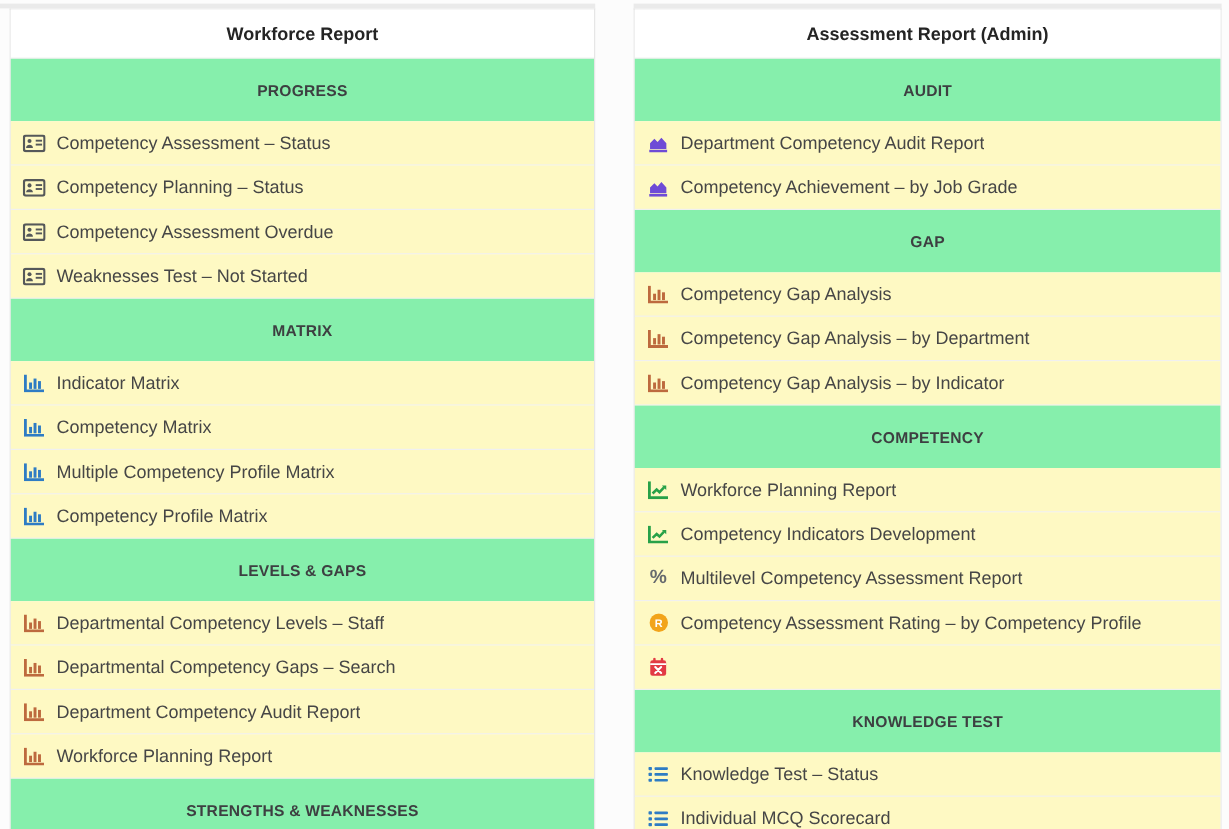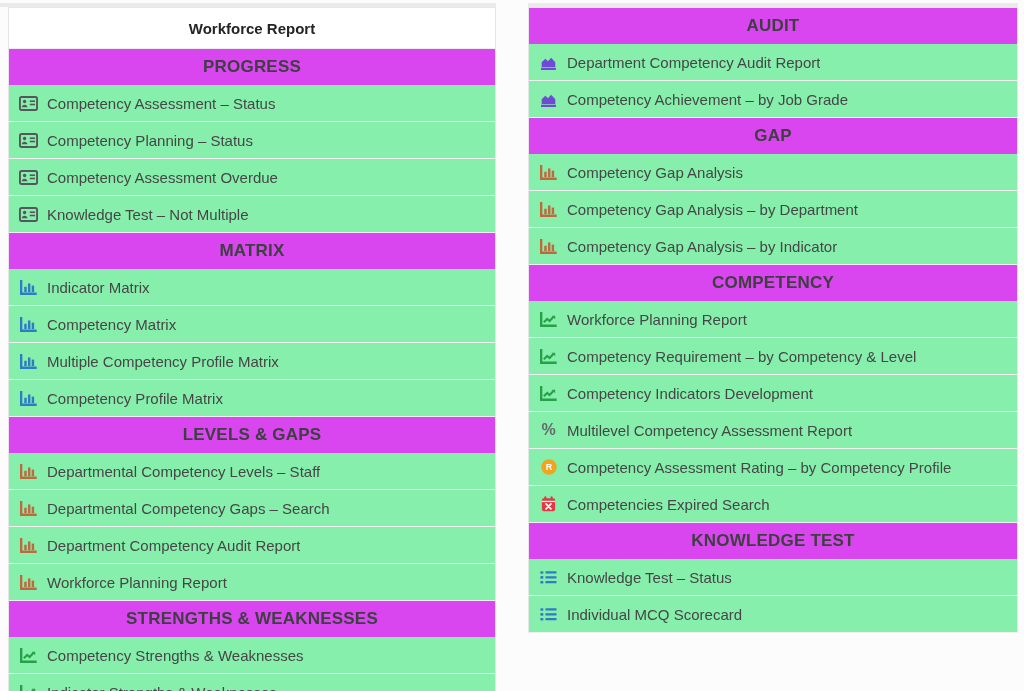--- a/index.html
+++ b/index.html
@@ -18,27 +18,27 @@
     box-sizing:border-box;
   }
   #panel-0{left:8px;width:488px;}
   #panel-1{left:528px;width:490px;}
   .panel-title{
     height:40px;display:flex;align-items:center;justify-content:center;
     font-weight:700;font-size:15px;color:#242424;
     border-bottom:1px solid #ededed;background:#fff;
   }
   .section-header{
-    height:36px;display:flex;align-items:center;justify-content:center;
-    background:#d946ef;color:#3d3f41;font-weight:600;font-size:17px;
+    height:52px;display:flex;align-items:center;justify-content:center;
+    background:#86efac;color:#3d3f41;font-weight:600;font-size:13px;
     letter-spacing:.2px;
   }
   .report-item{
     height:36px;display:flex;align-items:center;
-    padding:0 10px;background:#86efac;border-bottom:1px solid #f0f0f0;
+    padding:0 10px;background:#fef9c3;border-bottom:1px solid #f0f0f0;
     cursor:pointer;
   }
   .report-item .icon{
     width:19px;height:16px;margin-right:9px;flex:0 0 auto;
     display:flex;align-items:center;justify-content:center;
   }
   .report-item .icon svg{display:block;}
   .report-item .label{
     font-size:15px;color:#464646;white-space:nowrap;overflow:hidden;
   }
@@ -92,21 +92,21 @@
     <div class="report-item">
     <span class="icon">
         <svg width="19" height="15" viewBox="0 0 18 14">
     <rect x="0.9" y="0.9" width="16.2" height="12.2" rx="1.6" fill="none" stroke="#55585a" stroke-width="1.8"></rect>
     <circle cx="5.3" cy="5.1" r="1.6" fill="#55585a"></circle>
     <path d="M2.6 10.6c0-1.6 1.3-2.5 2.7-2.5s2.7.9 2.7 2.5z" fill="#55585a"></path>
     <rect x="10.2" y="4.1" width="5" height="1.5" fill="#55585a"></rect>
     <rect x="10.2" y="7.2" width="5" height="1.5" fill="#55585a"></rect>
         </svg>
       </span>
-    <span class="label">Knowledge Test – Not Multiple</span>
+    <span class="label">Weaknesses Test – Not Started</span>
   </div>
     <div class="section-header">MATRIX</div>
     <div class="report-item">
     <span class="icon">
         <svg width="17" height="15" viewBox="0 0 16 14">
     <path d="M1.1 0v12.9h14.6" stroke="#2e7cc4" stroke-width="2.2" fill="none"></path>
     <rect x="4" y="6.3" width="2.3" height="5" fill="#2e7cc4"></rect>
     <rect x="7.5" y="3.2" width="2.3" height="8.1" fill="#2e7cc4"></rect>
     <rect x="11" y="5.2" width="2.3" height="6.1" fill="#2e7cc4"></rect>
         </svg>
@@ -207,20 +207,21 @@
         <svg width="17" height="15" viewBox="0 0 16 14">
     <path d="M1.1 0v12.9h14.6" stroke="#27a148" stroke-width="2.2" fill="none"></path>
     <path d="M3.6 9.6l3.2-3.1 2.2 2 3.6-3.8" stroke="#27a148" stroke-width="2" fill="none"></path>
     <path d="M10.9 3.4h3.4v3.4z" fill="#27a148"></path>
         </svg>
       </span>
     <span class="label">Indicator Strengths &amp; Weaknesses</span>
   </div>
   </div>
 <div class="panel" id="panel-1">
+    <div class="panel-title">Assessment Report (Admin)</div>
     <div class="section-header">AUDIT</div>
     <div class="report-item">
     <span class="icon">
         <svg width="17" height="15" viewBox="0 0 16 14">
     <path d="M1 13h14" stroke="#6e4bd6" stroke-width="2.2"></path>
     <path d="M1.6 11.3V6.8l3.4-3.4 2.5 2.5 3-3.4 3.9 4.3v4.5z" fill="#6e4bd6"></path>
         </svg>
       </span>
     <span class="label">Department Competency Audit Report</span>
   </div>
@@ -270,30 +271,20 @@
     <div class="section-header">COMPETENCY</div>
     <div class="report-item">
     <span class="icon">
         <svg width="17" height="15" viewBox="0 0 16 14">
     <path d="M1.1 0v12.9h14.6" stroke="#27a148" stroke-width="2.2" fill="none"></path>
     <path d="M3.6 9.6l3.2-3.1 2.2 2 3.6-3.8" stroke="#27a148" stroke-width="2" fill="none"></path>
     <path d="M10.9 3.4h3.4v3.4z" fill="#27a148"></path>
         </svg>
       </span>
     <span class="label">Workforce Planning Report</span>
-  </div>
-    <div class="report-item">
-    <span class="icon">
-        <svg width="17" height="15" viewBox="0 0 16 14">
-    <path d="M1.1 0v12.9h14.6" stroke="#27a148" stroke-width="2.2" fill="none"></path>
-    <path d="M3.6 9.6l3.2-3.1 2.2 2 3.6-3.8" stroke="#27a148" stroke-width="2" fill="none"></path>
-    <path d="M10.9 3.4h3.4v3.4z" fill="#27a148"></path>
-        </svg>
-      </span>
-    <span class="label">Competency Requirement – by Competency &amp; Level</span>
   </div>
     <div class="report-item">
     <span class="icon">
         <svg width="17" height="15" viewBox="0 0 16 14">
     <path d="M1.1 0v12.9h14.6" stroke="#27a148" stroke-width="2.2" fill="none"></path>
     <path d="M3.6 9.6l3.2-3.1 2.2 2 3.6-3.8" stroke="#27a148" stroke-width="2" fill="none"></path>
     <path d="M10.9 3.4h3.4v3.4z" fill="#27a148"></path>
         </svg>
       </span>
     <span class="label">Competency Indicators Development</span>
@@ -316,21 +307,20 @@
     <div class="report-item">
     <span class="icon">
         <svg width="15" height="16" viewBox="0 0 14 15">
     <rect x="0.8" y="2" width="12.4" height="12.2" rx="1.8" fill="#e23a44"></rect>
     <rect x="3.1" y="0.2" width="1.9" height="3.4" rx="0.9" fill="#e23a44"></rect>
     <rect x="9" y="0.2" width="1.9" height="3.4" rx="0.9" fill="#e23a44"></rect>
     <line x1="0.8" y1="5.1" x2="13.2" y2="5.1" stroke="#fff" stroke-width="1.2"></line>
     <path d="M4.7 7.4l4.6 4.6M9.3 7.4l-4.6 4.6" stroke="#fff" stroke-width="1.6" stroke-linecap="round"></path>
         </svg>
       </span>
-    <span class="label">Competencies Expired Search</span>
   </div>
     <div class="section-header">KNOWLEDGE TEST</div>
     <div class="report-item">
     <span class="icon">
         <svg width="17" height="15" viewBox="0 0 16 14">
     <g fill="#2e7cc4">
     <rect x="0.4" y="1" width="2.7" height="2.5" rx="0.6"></rect>
             <rect x="5.1" y="1.2" width="10.5" height="2.1" rx="0.6"></rect>
     <rect x="0.4" y="5.6" width="2.7" height="2.5" rx="0.6"></rect>
             <rect x="5.1" y="5.8" width="10.5" height="2.1" rx="0.6"></rect>

